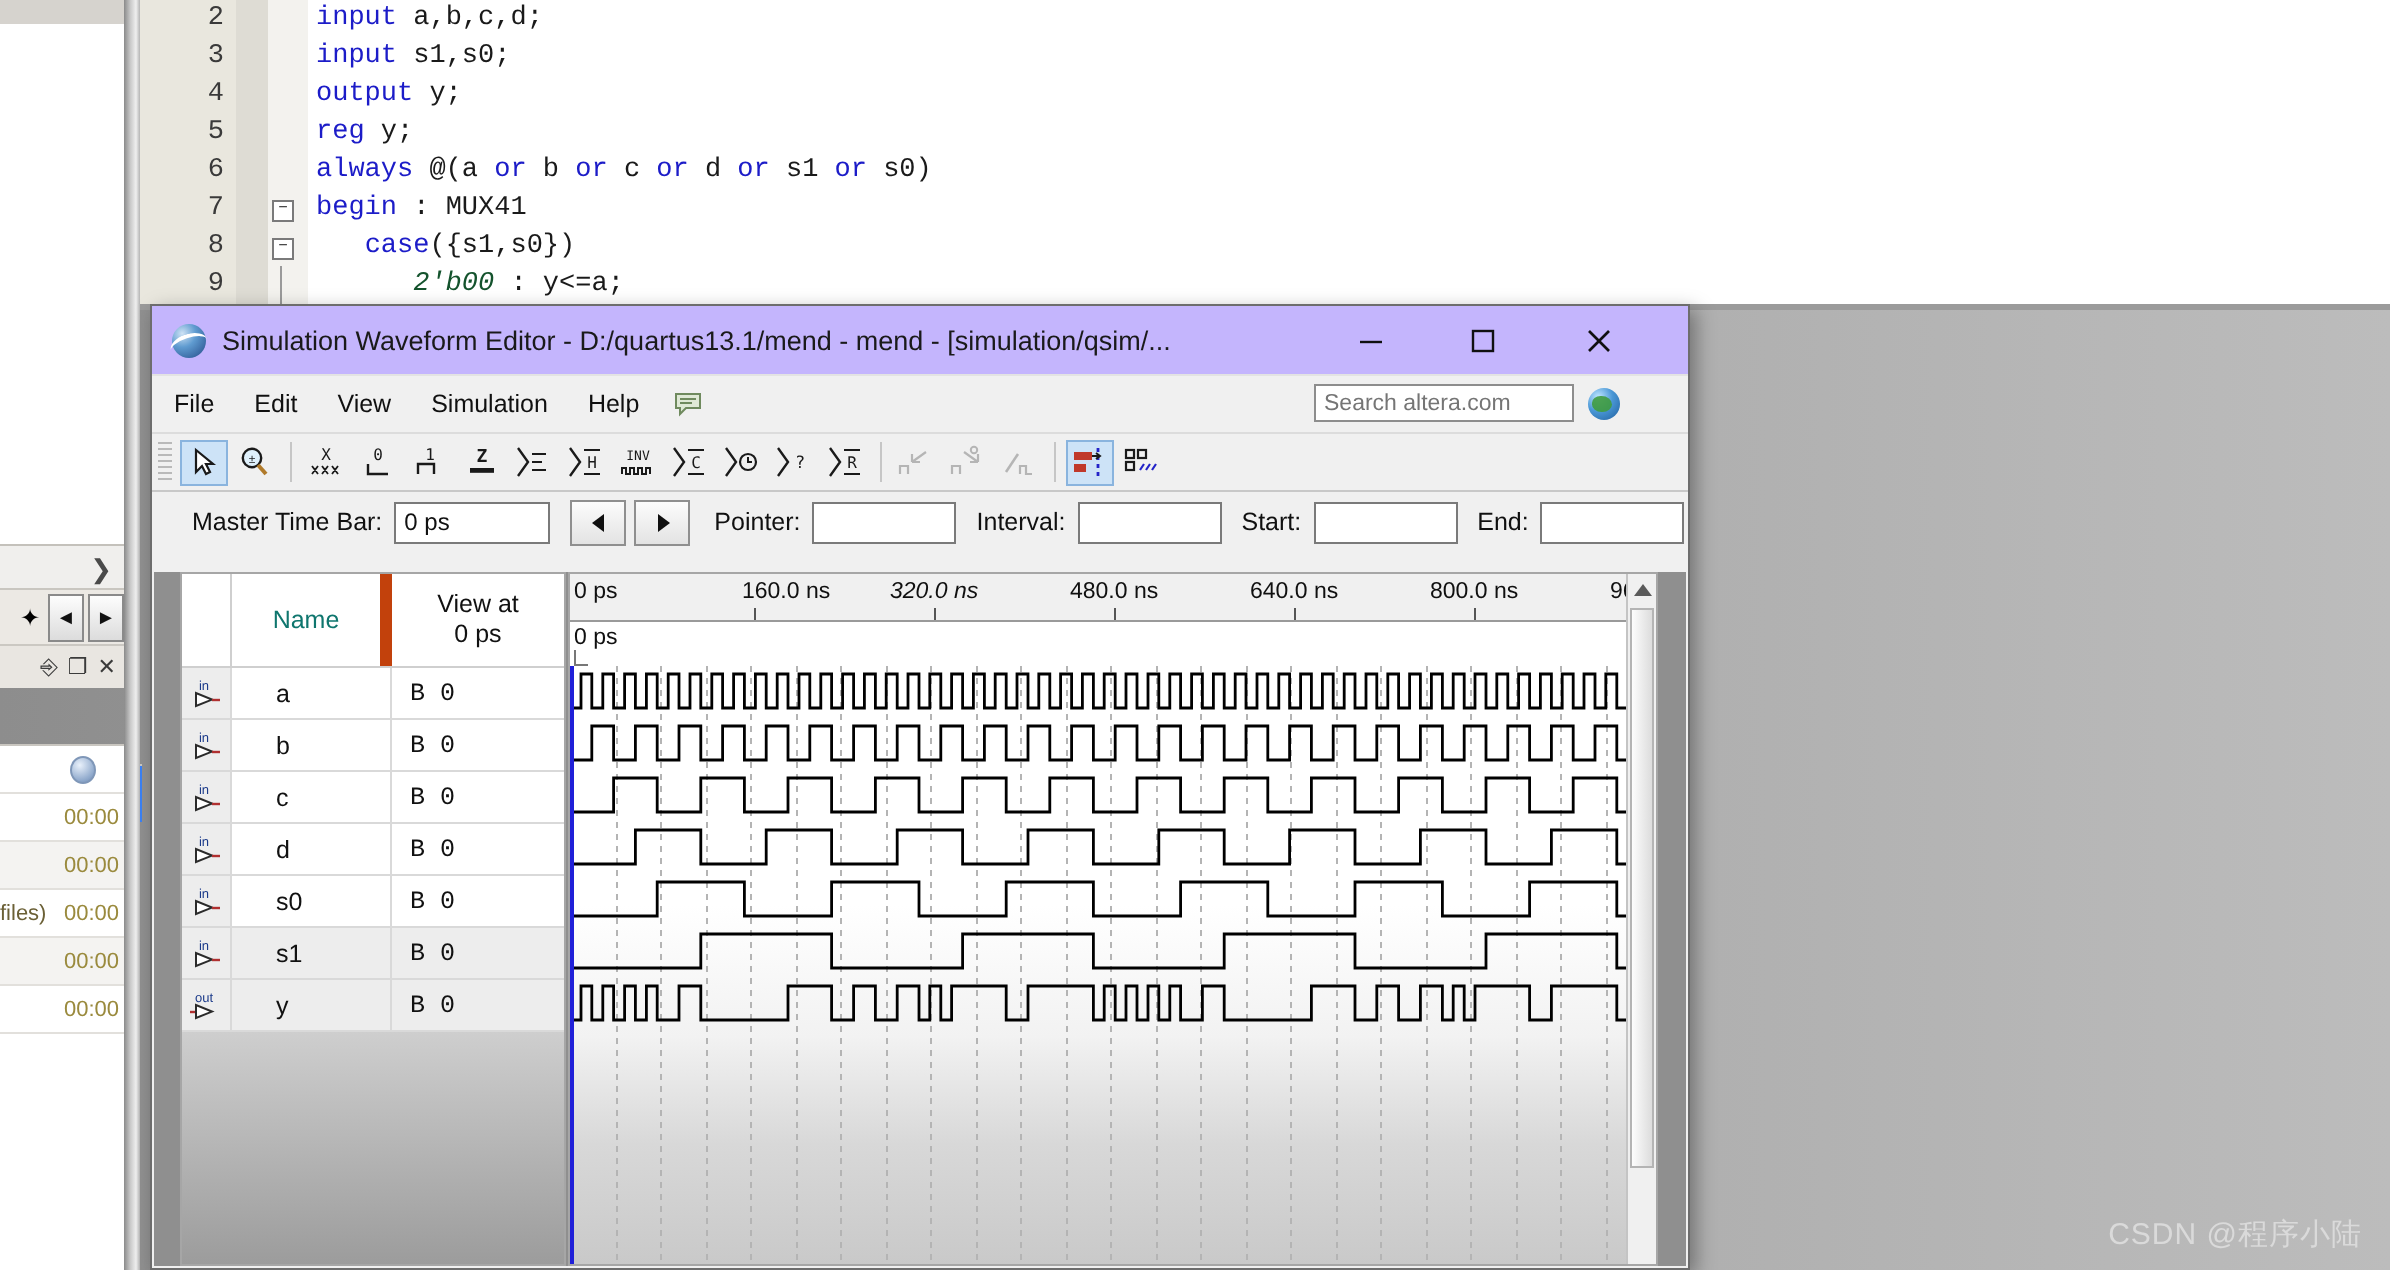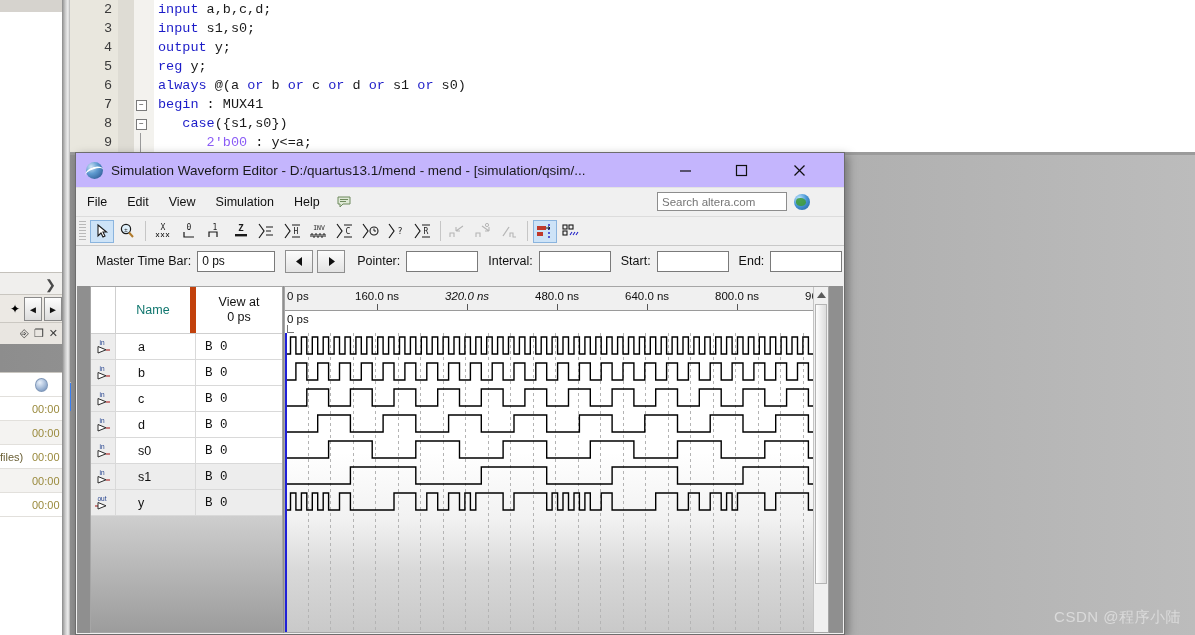--- a/index.html
+++ b/index.html
@@ -54,21 +54,21 @@
   
   #code-editor{position:absolute;left:70px;top:0;width:1125px;height:152px;background:#ffffff;overflow:hidden;}
   #code-gutter{position:absolute;left:0;top:0;width:48px;height:152px;background:#e9e7de;}
   #code-gutter2{position:absolute;left:48px;top:0;width:16px;height:152px;background:#dedcd4;}
   #code-fold{position:absolute;left:64px;top:0;width:20px;height:152px;background:#f3f2ee;}
   .cnum{position:absolute;width:42px;text-align:right;height:19px;line-height:19px;
         font-family:"Liberation Mono",monospace;font-size:13.5px;color:#3a3a3a;}
   .ctext{position:absolute;left:88px;height:19px;line-height:19px;
         font-family:"Liberation Mono",monospace;font-size:13.5px;white-space:pre;color:#1a1a1a;}
   .kw{color:#1c1cc8;}
-  .num{color:#8b5cf6;}
+  .num{color:#14532d;font-style:italic;}
   .foldbox{position:absolute;left:66px;width:9px;height:9px;border:1px solid #7a7a7a;background:#fff;
      font-size:8px;line-height:7px;text-align:center;color:#333;font-family:"Liberation Mono",monospace;}
   .foldline{position:absolute;left:70px;width:1px;background:#9a9a9a;}
   #code-bottomedge{position:absolute;left:70px;top:152px;width:1125px;height:3px;background:#9b9b9b;}
 
   
   #wave-win{position:absolute;left:75px;top:152px;width:770px;height:483px;
      background:#f0f0f0;border:1px solid #6d6d6d;box-sizing:border-box;
      box-shadow:3px 3px 9px rgba(0,0,0,.35);}
 
@@ -541,21 +541,21 @@
             <div class="nm">y</div>
             <div class="vl">B 0</div>
           </div>
         </div>
       <div id="namefill"></div>
     </div>
 
     <div id="wavepanel">
       <div id="ruler">
           <div class="tick" style="left: 2px;">0 ps</div>
-          <div class="tick" style="left: 70px; text-align: right;">160.0 ns</div>
+          <div class="tick" style="left: 86px; text-align: right;">160.0 ns</div>
           <div class="tickmark" style="left: 92px;"></div>
           <div class="tick" style="left: 160px; font-style: italic;">320.0 ns</div>
           <div class="tickmark" style="left: 182px;"></div>
           <div class="tick" style="left: 250px;">480.0 ns</div>
           <div class="tickmark" style="left: 272px;"></div>
           <div class="tick" style="left: 340px;">640.0 ns</div>
           <div class="tickmark" style="left: 362px;"></div>
           <div class="tick" style="left: 430px;">800.0 ns</div>
           <div class="tickmark" style="left: 452px;"></div>
           <div class="tick" style="left: 520px;">960.0 ns</div>

